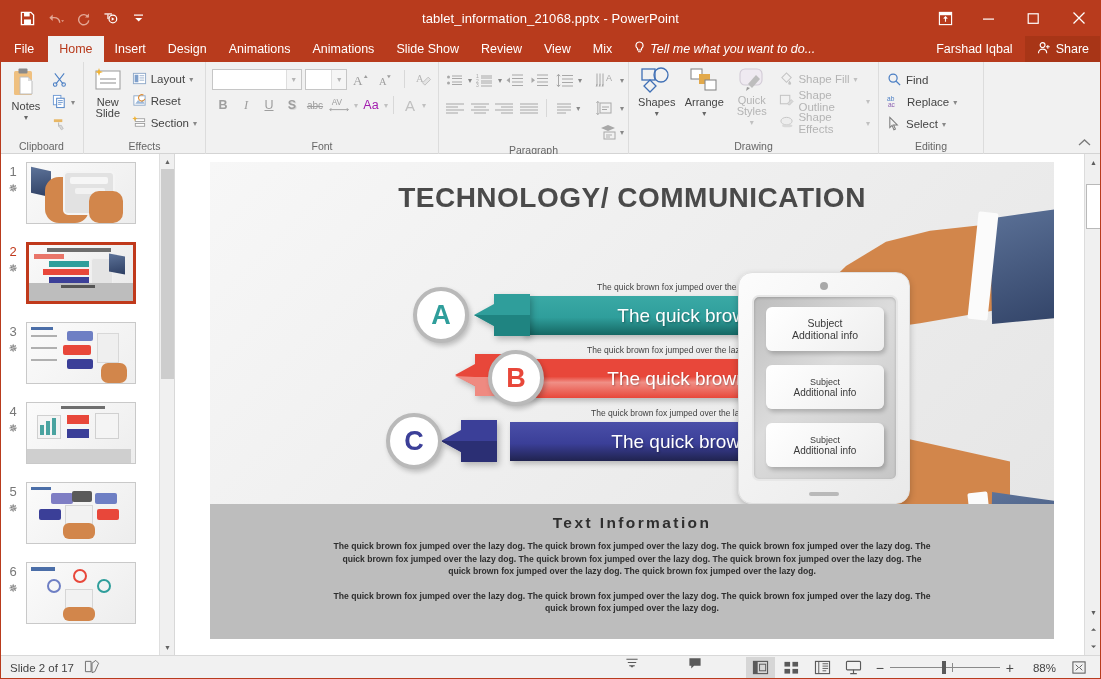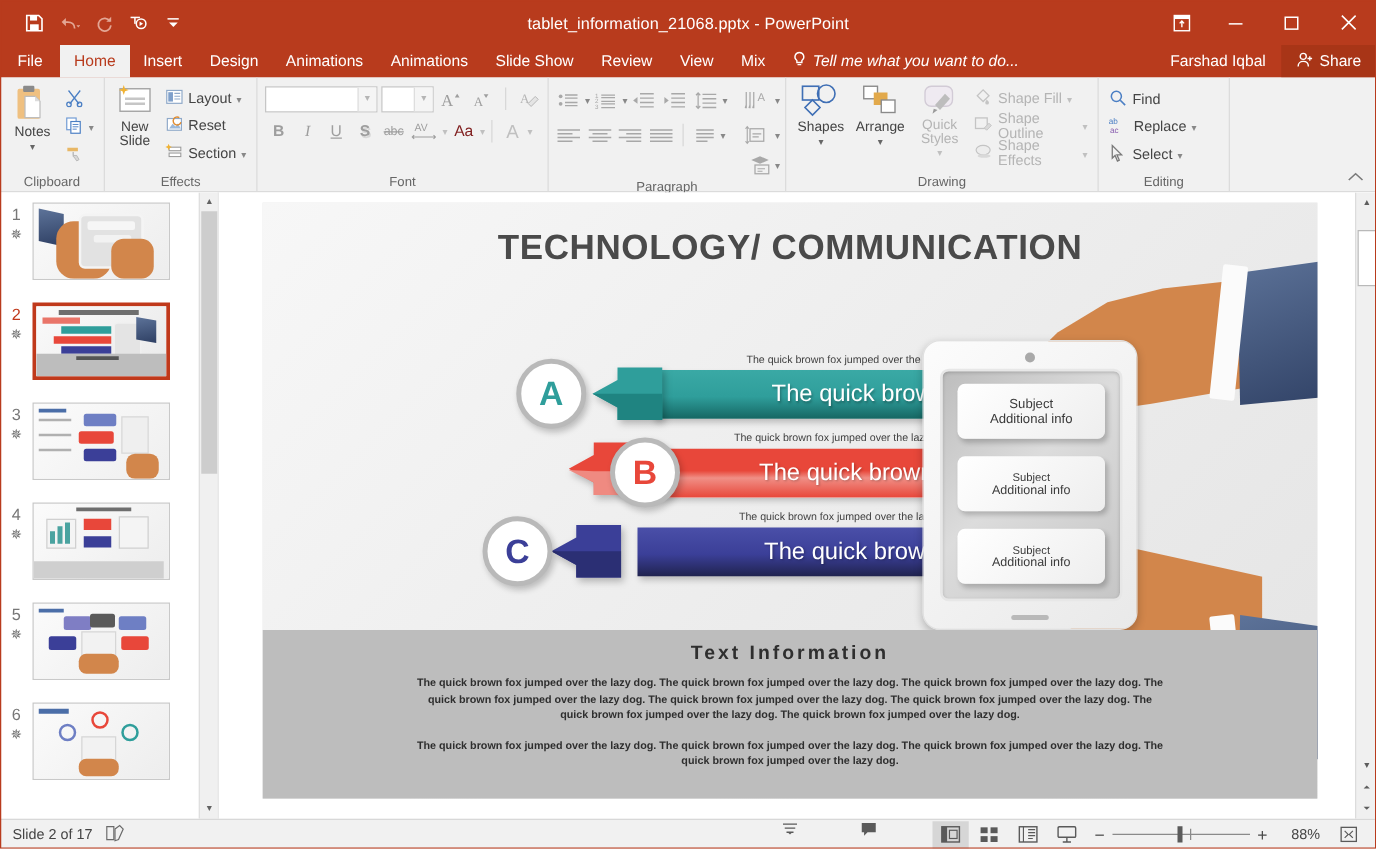--- a/index.html
+++ b/index.html
@@ -533,21 +533,21 @@
           <div class="fbtn" style="text-decoration:underline">U</div>
           <div class="fbtn" style="font-weight:bold;text-shadow:1px 1px 0 #d8d8d8">S</div>
           <div class="fbtn" style="font-size:10px;text-decoration:line-through">abc</div>
           <div class="fbtn" style="width:26px">
             <svg width="24" height="18" viewBox="0 0 26 18">
                 <text x="4" y="9" font-family="Liberation Sans, sans-serif" font-size="9" fill="#9e9e9e">AV</text>
                 <path d="M2 14h20M3.6 12.4L2 14l1.6 1.6M20.4 12.4L22 14l-1.6 1.6" stroke="#9e9e9e" stroke-width="1" fill="none"></path>
               </svg>
           </div>
           <span class="carets disabled">▾</span>
-          <div class="fbtn" style="width:24px;color:#7f1d1d">Aa</div>
+          <div class="fbtn" style="width:24px;color:#a21caf">Aa</div>
           <span class="carets disabled">▾</span>
           <div class="vsep"></div>
           <div class="fbtn" style="width:22px;color:#c0c0c0;font-size:15px">A</div>
           <span class="carets disabled">▾</span>
         </div>
       </div>
       <div class="rgroup-label">Font</div>
     </div>
 
     <div class="rgroup" style="width:190px">

